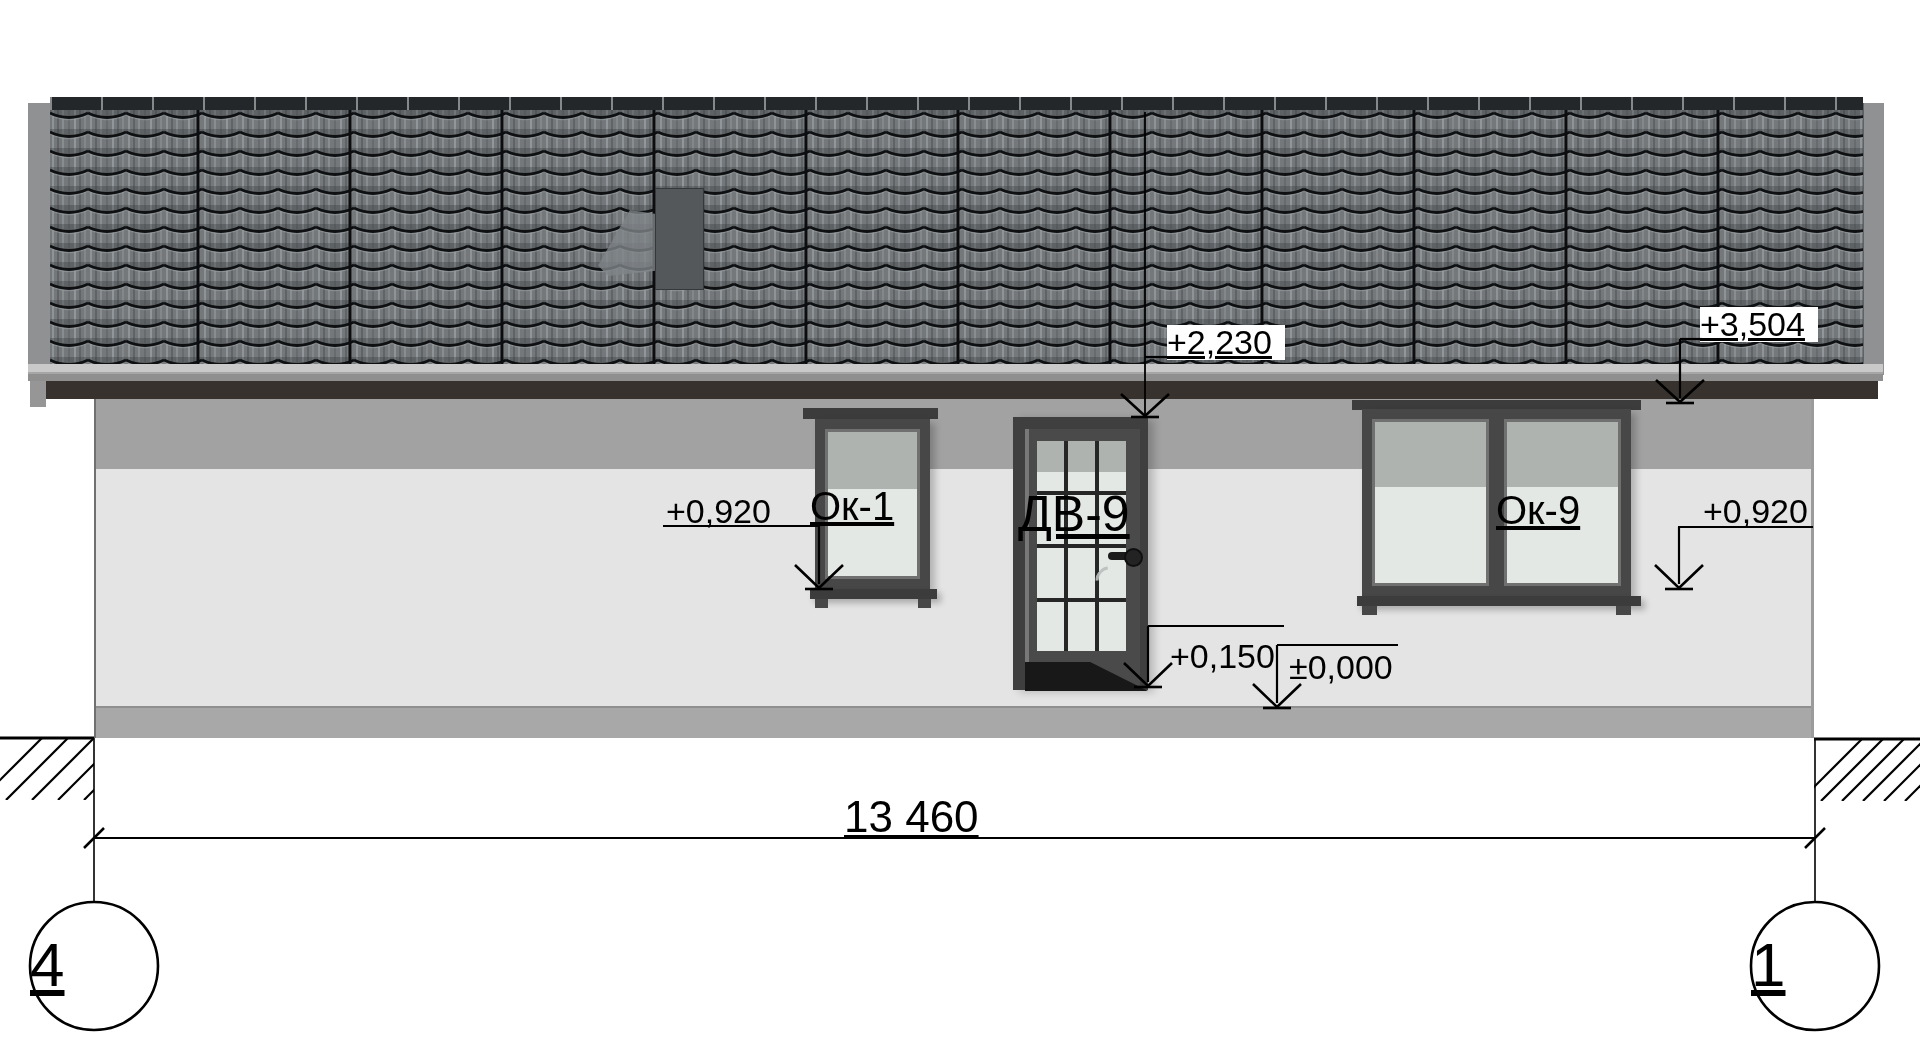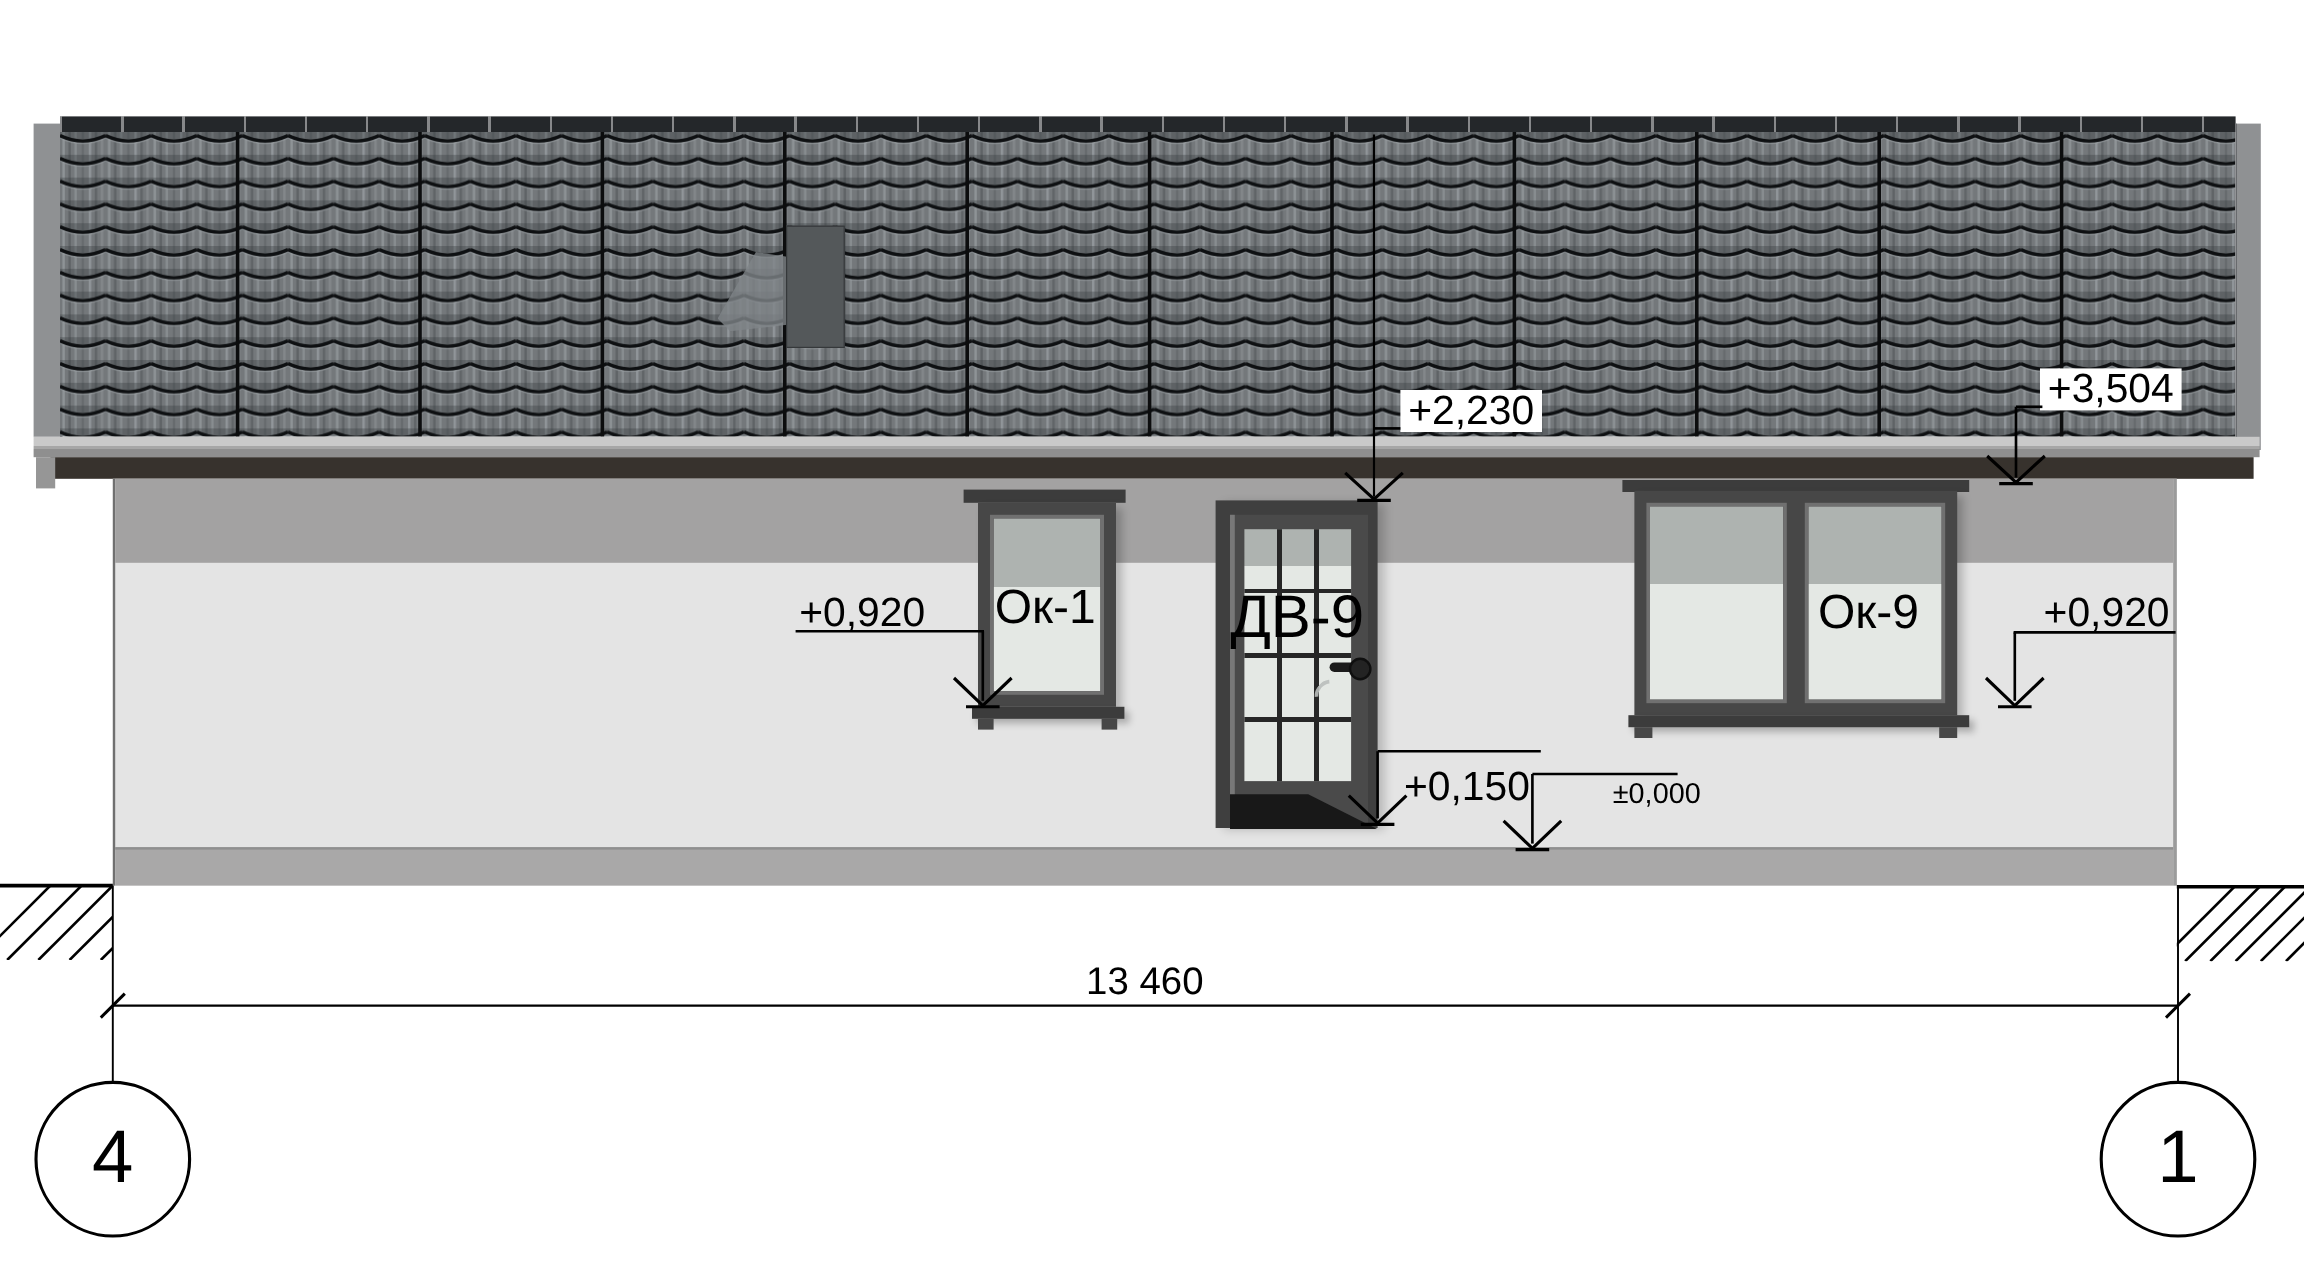--- a/index.html
+++ b/index.html
@@ -1,20 +1,20 @@
 <!DOCTYPE html>
 <html style="--paper: #ffffff; --roof-tile: #74787b; --roof-row-line: #0e1012; --fascia: #37322d; --wall-band: #a3a2a2; --wall-main: #e4e4e4; --plinth: #a9a8a8; --casing: #3c3c3c; --frame: #474747; --glass-upper: #aeb3b0; --glass-lower: #e4e8e4; --muntin: #262626; --chimney: #54585a;"><head>
 <meta charset="utf-8">
 <style>
   html,body{margin:0;padding:0;background:#fff;}
   #stage{position:relative;width:1920px;height:1056px;background:var(--paper,#fff);
          font-family:"Liberation Sans",sans-serif;overflow:hidden;}
   .abs{position:absolute;}
   .txt{position:absolute;color:#000;white-space:nowrap;}
-  .center{text-align:center;}
+  .center{text-decoration:underline;}
   
   .barge{background:#8f9193;}
   .ridge{background:#24272a;
          background-image:repeating-linear-gradient(90deg,rgba(255,255,255,.45) 0 2px,rgba(255,255,255,0) 2px 51px);}
   .gutter{background:linear-gradient(180deg,#c9c9c9 0 8px,#a6a6a6 8px 10px,#8f8f8f 10px 17px);}
   .fascia{background:var(--fascia,#37322d);}
   .chimney{background:var(--chimney,#54585a);border:1px solid #35383a;}
   .chimney-shadow{background:rgba(128,133,136,.8);
          clip-path:polygon(55% 0,100% 6%,100% 92%,18% 100%,0 84%);}
   
@@ -213,21 +213,21 @@
   </svg>
 
   <div class="txt center" style="left:810px;top:488px;width:122px;height:36px;line-height:36px;font-size:40px;">Ок-1</div>
   <div class="txt center" style="left:1018px;top:492px;width:126px;height:44px;line-height:44px;font-size:50px;">ДВ-9</div>
   <div class="txt center" style="left:1496px;top:492px;width:122px;height:36px;line-height:36px;font-size:40px;">Ок-9</div>
 
   <div class="txt center" style="left:1167px;top:325px;width:118px;height:35px;line-height:35px;font-size:34px;">+2,230</div>
   <div class="txt center" style="left:1700px;top:307px;width:118px;height:35px;line-height:35px;font-size:34px;">+3,504</div>
   <div class="txt" style="left:666px;top:492px;font-size:34px;">+0,920</div>
   <div class="txt" style="left:1170px;top:592px;font-size:34px;margin-top:45px;">+0,150</div>
-  <div class="txt" style="left:1344px;top:648px;font-size:24px;">±0,000</div>
+  <div class="txt" style="left:1289px;top:648px;font-size:34px;">±0,000</div>
   <div class="txt" style="left:1703px;top:492px;font-size:34px;">+0,920</div>
 
-  <div class="txt center" style="left:844px;top:798px;width:220px;height:38px;line-height:38px;font-size:32px;">13 460</div>
+  <div class="txt center" style="left:844px;top:798px;width:220px;height:38px;line-height:38px;font-size:44px;">13 460</div>
 
   <div class="txt center" style="left:30px;top:902px;width:128px;height:128px;line-height:126px;font-size:62px;">4</div>
   <div class="txt center" style="left:1751px;top:902px;width:128px;height:128px;line-height:126px;font-size:62px;">1</div>
 
 </div>
 
 </body></html>

